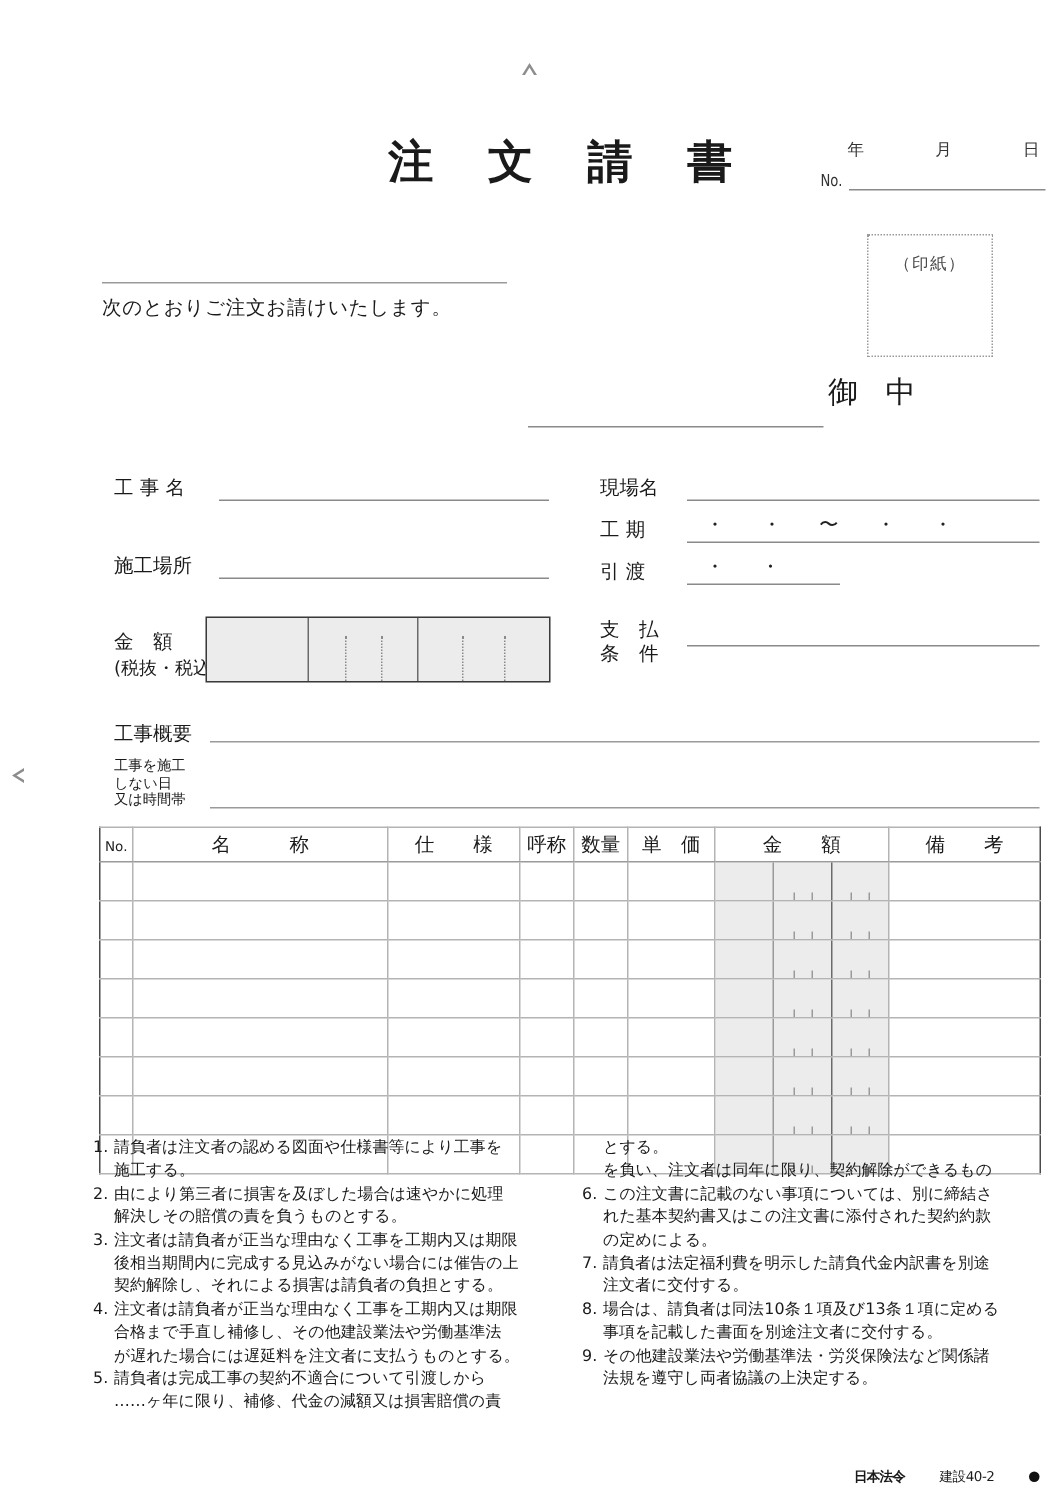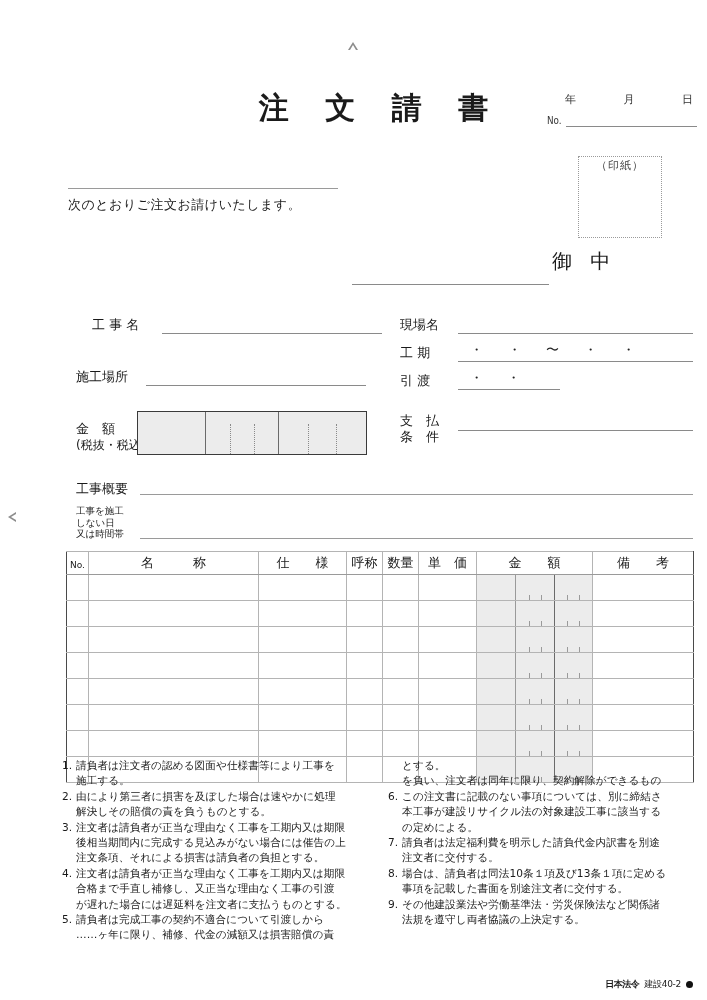--- a/index.html
+++ b/index.html
@@ -49,21 +49,21 @@
   .no-row{position:absolute;left:547px;top:112px;width:150px;display:flex;align-items:flex-end;}
   .no-label{font-size:11px;color:#333;transform:scaleX(.8);transform-origin:left bottom;}
   .no-line{flex:1;border-bottom:1px solid #8a8a8a;height:14px;margin-left:1px;}
 
   
   .stamp-box{
     position:absolute;left:578px;top:156px;width:82px;height:80px;
     border:1px dotted #9a9a9a;
   }
   .stamp-label{
-    text-align:center;font-size:11px;color:#4a4a4a;margin-top:1px;letter-spacing:1px;
+    text-align:center;font-size:11px;color:#4a4a4a;margin-top:11px;letter-spacing:1px;
   }
 
   
   .intro-line{position:absolute;left:68px;top:188px;width:270px;border-bottom:1px solid #9a9a9a;}
   .intro-text{position:absolute;left:68px;top:196px;font-size:13px;letter-spacing:.5px;}
 
   
   .onchu-line{position:absolute;left:352px;top:284px;width:197px;border-bottom:1px solid #8a8a8a;}
   .onchu-text{position:absolute;left:552px;top:248px;font-size:20px;letter-spacing:6px;}
 
@@ -142,21 +142,21 @@
   }
   .terms-col{width:310px;}
   .terms-head{margin-bottom:1px;}
   .term-item{display:flex;}
   .term-num{width:14px;flex:none;}
   .term-body{flex:1;}
 
   
   .footer{
     position:absolute;right:14px;bottom:9px;
-    display:flex;align-items:center;gap:5px;font-size:9px;color:#1a1a1a;
+    display:flex;align-items:center;gap:23px;font-size:9px;color:#1a1a1a;
   }
   .footer .brand{font-weight:bold;letter-spacing:-.5px;}
   .footer .code{letter-spacing:-.3px;}
   .footer .dot{width:7px;height:7px;border-radius:50%;background:#111;display:inline-block;}
 </style>
 </head>
 <body>
 
 <div class="sheet">
 
@@ -178,21 +178,21 @@
   <div class="stamp-box">
     <div class="stamp-label">（印紙）</div>
   </div>
 
   <div class="intro-line"></div>
   <div class="intro-text">次のとおりご注文お請けいたします。</div>
 
   <div class="onchu-line"></div>
   <div class="onchu-text">御 中</div>
 
-  <div class="fld" style="left:92px;top:316px;width:290px;">
+  <div class="fld" style="left:76px;top:316px;width:290px;">
     <span class="lab lab-w70">工 事 名</span>
     <span class="ln" style="flex:1;"></span>
   </div>
 
   <div class="fld" style="left:76px;top:368px;width:290px;">
     <span class="lab lab-w70">施工場所</span>
     <span class="ln" style="flex:1;"></span>
   </div>
 
   <div class="fld" style="left:400px;top:316px;width:293px;">
@@ -471,28 +471,28 @@
             <span class="term-body">
               <span style="display:block">由により第三者に損害を及ぼした場合は速やかに処理</span>
               <span style="display:block">解決しその賠償の責を負うものとする。</span>
             </span>
           </div>
           <div class="term-item">
             <span class="term-num">3.</span>
             <span class="term-body">
               <span style="display:block">注文者は請負者が正当な理由なく工事を工期内又は期限</span>
               <span style="display:block">後相当期間内に完成する見込みがない場合には催告の上</span>
-              <span style="display:block">注文条項、それによる損害は請負者の負担とする。</span>
+              <span style="display:block">契約解除し、それによる損害は請負者の負担とする。</span>
             </span>
           </div>
           <div class="term-item">
             <span class="term-num">4.</span>
             <span class="term-body">
               <span style="display:block">注文者は請負者が正当な理由なく工事を工期内又は期限</span>
-              <span style="display:block">合格まで手直し補修し、又正当な理由なく工事の引渡</span>
+              <span style="display:block">合格まで手直し補修し、その他建設業法や労働基準法</span>
               <span style="display:block">が遅れた場合には遅延料を注文者に支払うものとする。</span>
             </span>
           </div>
           <div class="term-item">
             <span class="term-num">5.</span>
             <span class="term-body">
               <span style="display:block">請負者は完成工事の契約不適合について引渡しから</span>
               <span style="display:block">……ヶ年に限り、補修、代金の減額又は損害賠償の責</span>
             </span>
           </div>
@@ -504,21 +504,21 @@
             <span class="term-num"></span>
             <span class="term-body">
               <span style="display:block">とする。</span>
               <span style="display:block">を負い、注文者は同年に限り、契約解除ができるもの</span>
             </span>
           </div>
           <div class="term-item">
             <span class="term-num">6.</span>
             <span class="term-body">
               <span style="display:block">この注文書に記載のない事項については、別に締結さ</span>
-              <span style="display:block">本工事が建設リサイクル法の対象建設工事に該当する</span>
+              <span style="display:block">れた基本契約書又はこの注文書に添付された契約約款</span>
               <span style="display:block">の定めによる。</span>
             </span>
           </div>
           <div class="term-item">
             <span class="term-num">7.</span>
             <span class="term-body">
               <span style="display:block">請負者は法定福利費を明示した請負代金内訳書を別途</span>
               <span style="display:block">注文者に交付する。</span>
             </span>
           </div>

